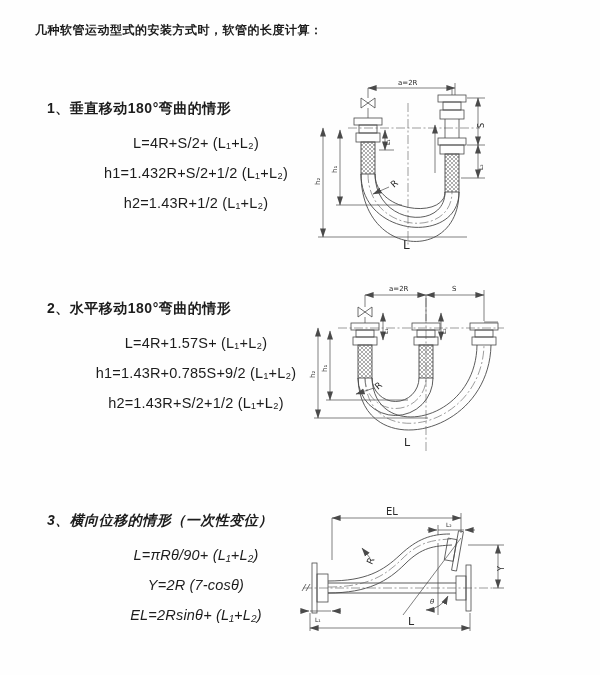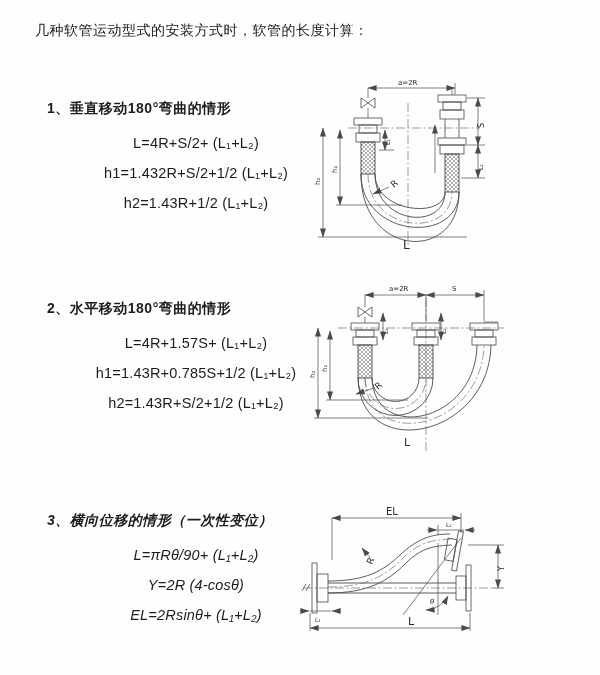--- a/index.html
+++ b/index.html
@@ -5,21 +5,21 @@
   html,body{margin:0;padding:0;}
   body{
     width:600px;height:675px;position:relative;overflow:hidden;
     background:#ffffff;
     font-family:"Liberation Sans","DejaVu Sans",sans-serif;
     color:#1c1c1c;
   }
   .page{position:absolute;inset:0;background:#fefefe;}
   .doc-title{
     position:absolute;left:35px;top:22px;
-    font-size:14px;font-weight:normal;letter-spacing:0.5px;margin:0;
+    font-size:12px;font-weight:bold;letter-spacing:0.5px;margin:0;
   }
   .sec-text{position:absolute;left:47px;width:270px;}
   .sec-text h2{font-size:14px;font-weight:bold;margin:0 0 10px 0;letter-spacing:0.5px;}
   .sec-text p{font-size:14.5px;margin:0;line-height:30px;padding-left:28px;letter-spacing:0.2px;white-space:nowrap;text-align:center;}
   #sec1-text{top:100px;}
   #sec2-text{top:300px;}
   #sec3-text{top:512px;font-style:italic;}
   .diag{position:absolute;}
   #diag1{left:310px;top:73px;}
   #diag2{left:308px;top:278px;}
@@ -124,21 +124,21 @@
     <g>
       <line class="dim" x1="79" y1="114" x2="63" y2="121" marker-end="url(#ar1)"></line>
       <text transform="translate(84,115) rotate(-42)" font-size="9">R</text>
     </g>
     <text x="93" y="176" font-size="12">L</text>
   </svg>
 
   <div class="sec-text" id="sec2-text">
     <h2>2、水平移动180°弯曲的情形</h2>
     <p>L=4R+1.57S+ (L₁+L₂)</p>
-    <p>h1=1.43R+0.785S+1/2 (L₁+L₂)</p>
+    <p>h1=1.43R+0.785S+9/2 (L₁+L₂)</p>
     <p>h2=1.43R+S/2+1/2 (L₁+L₂)</p>
   </div>
 
   <svg class="diag" id="diag2" width="292" height="187" viewBox="0 0 292 187">
     <defs>
       <marker id="ar2" markerWidth="10" markerHeight="8" refX="8.6" refY="4" orient="auto-start-reverse" markerUnits="userSpaceOnUse">
         <path d="M0,1 L9,4 L0,7 Z" fill="#4a4a4a"></path>
       </marker>
       <pattern id="hb2" width="4" height="4" patternUnits="userSpaceOnUse">
         <path d="M0,4 L4,0 M0,0 L4,4" stroke="#8a8a8a" stroke-width="0.7"></path>
@@ -212,21 +212,21 @@
     <g>
       <line class="dim" x1="66" y1="110" x2="48" y2="116" marker-end="url(#ar2)"></line>
       <text transform="translate(70,112) rotate(-40)" font-size="9">R</text>
     </g>
     <text x="96" y="168" font-size="11">L</text>
   </svg>
 
   <div class="sec-text" id="sec3-text">
     <h2>3、横向位移的情形（一次性变位）</h2>
     <p>L=πRθ/90+ (L₁+L₂)</p>
-    <p>Y=2R (4-cosθ)</p>
+    <p>Y=2R (7-cosθ)</p>
     <p>EL=2Rsinθ+ (L₁+L₂)</p>
   </div>
 
   <svg class="diag" id="diag3" width="302" height="148" viewBox="0 0 302 148">
     <defs>
       <marker id="ar3" markerWidth="10" markerHeight="8" refX="8.6" refY="4" orient="auto-start-reverse" markerUnits="userSpaceOnUse">
         <path d="M0,1 L9,4 L0,7 Z" fill="#4a4a4a"></path>
       </marker>
     </defs>
     <g>

